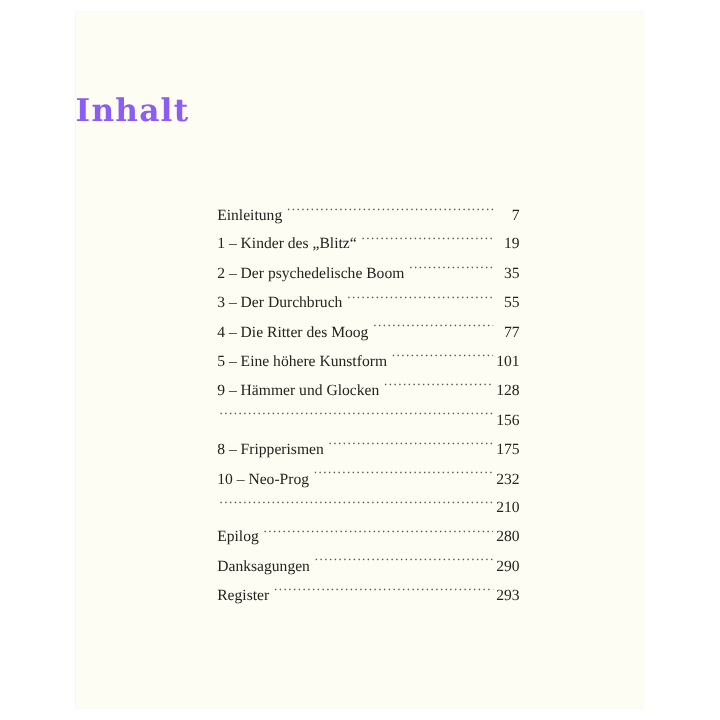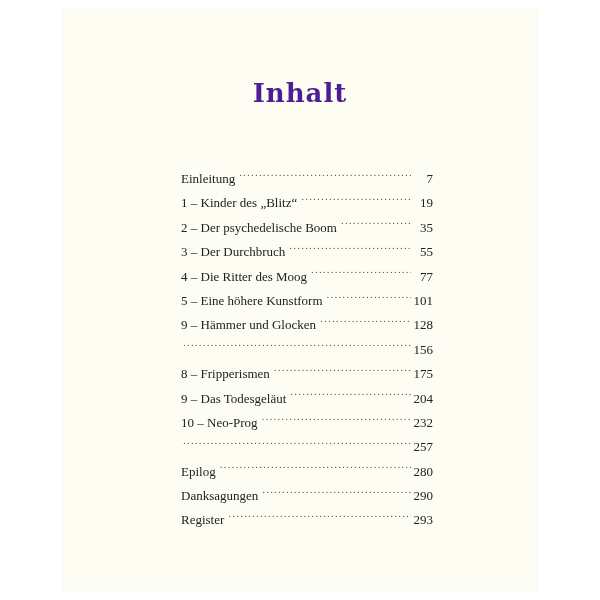--- a/index.html
+++ b/index.html
@@ -25,26 +25,26 @@
   .page-inner {
     position: relative;
     width: 100%;
     height: 100%;
   }
   .toc-title {
     position: absolute;
     top: 68px;
     left: 0;
     width: 100%;
-    text-align: center;
+    text-align: left;
     font-family: "DejaVu Serif", serif;
     font-weight: bold;
     font-size: 26px;
     letter-spacing: 1px;
-    color: #4c1d95;
+    color: #8b5cf6;
   }
   .toc-list {
     position: absolute;
     top: 157px;
     left: 118px;
     width: 252px;
   }
   .toc-row {
     display: flex;
     align-items: baseline;
@@ -126,32 +126,27 @@
         <div class="toc-row">
           <span class="toc-dots"></span>
           <span class="toc-page">156</span>
         </div>
         <div class="toc-row">
           <span class="toc-label">8 – Fripperismen</span>
           <span class="toc-dots"></span>
           <span class="toc-page">175</span>
         </div>
         <div class="toc-row">
-          <span class="toc-label">9 – Das Todesgeläut</span>
-          <span class="toc-dots"></span>
-          <span class="toc-page">204</span>
-        </div>
-        <div class="toc-row">
           <span class="toc-label">10 – Neo-Prog</span>
           <span class="toc-dots"></span>
           <span class="toc-page">232</span>
         </div>
         <div class="toc-row">
           <span class="toc-dots"></span>
-          <span class="toc-page">257</span>
+          <span class="toc-page">210</span>
         </div>
         <div class="toc-row">
           <span class="toc-label">Epilog</span>
           <span class="toc-dots"></span>
           <span class="toc-page">280</span>
         </div>
         <div class="toc-row">
           <span class="toc-label">Danksagungen</span>
           <span class="toc-dots"></span>
           <span class="toc-page">290</span>

